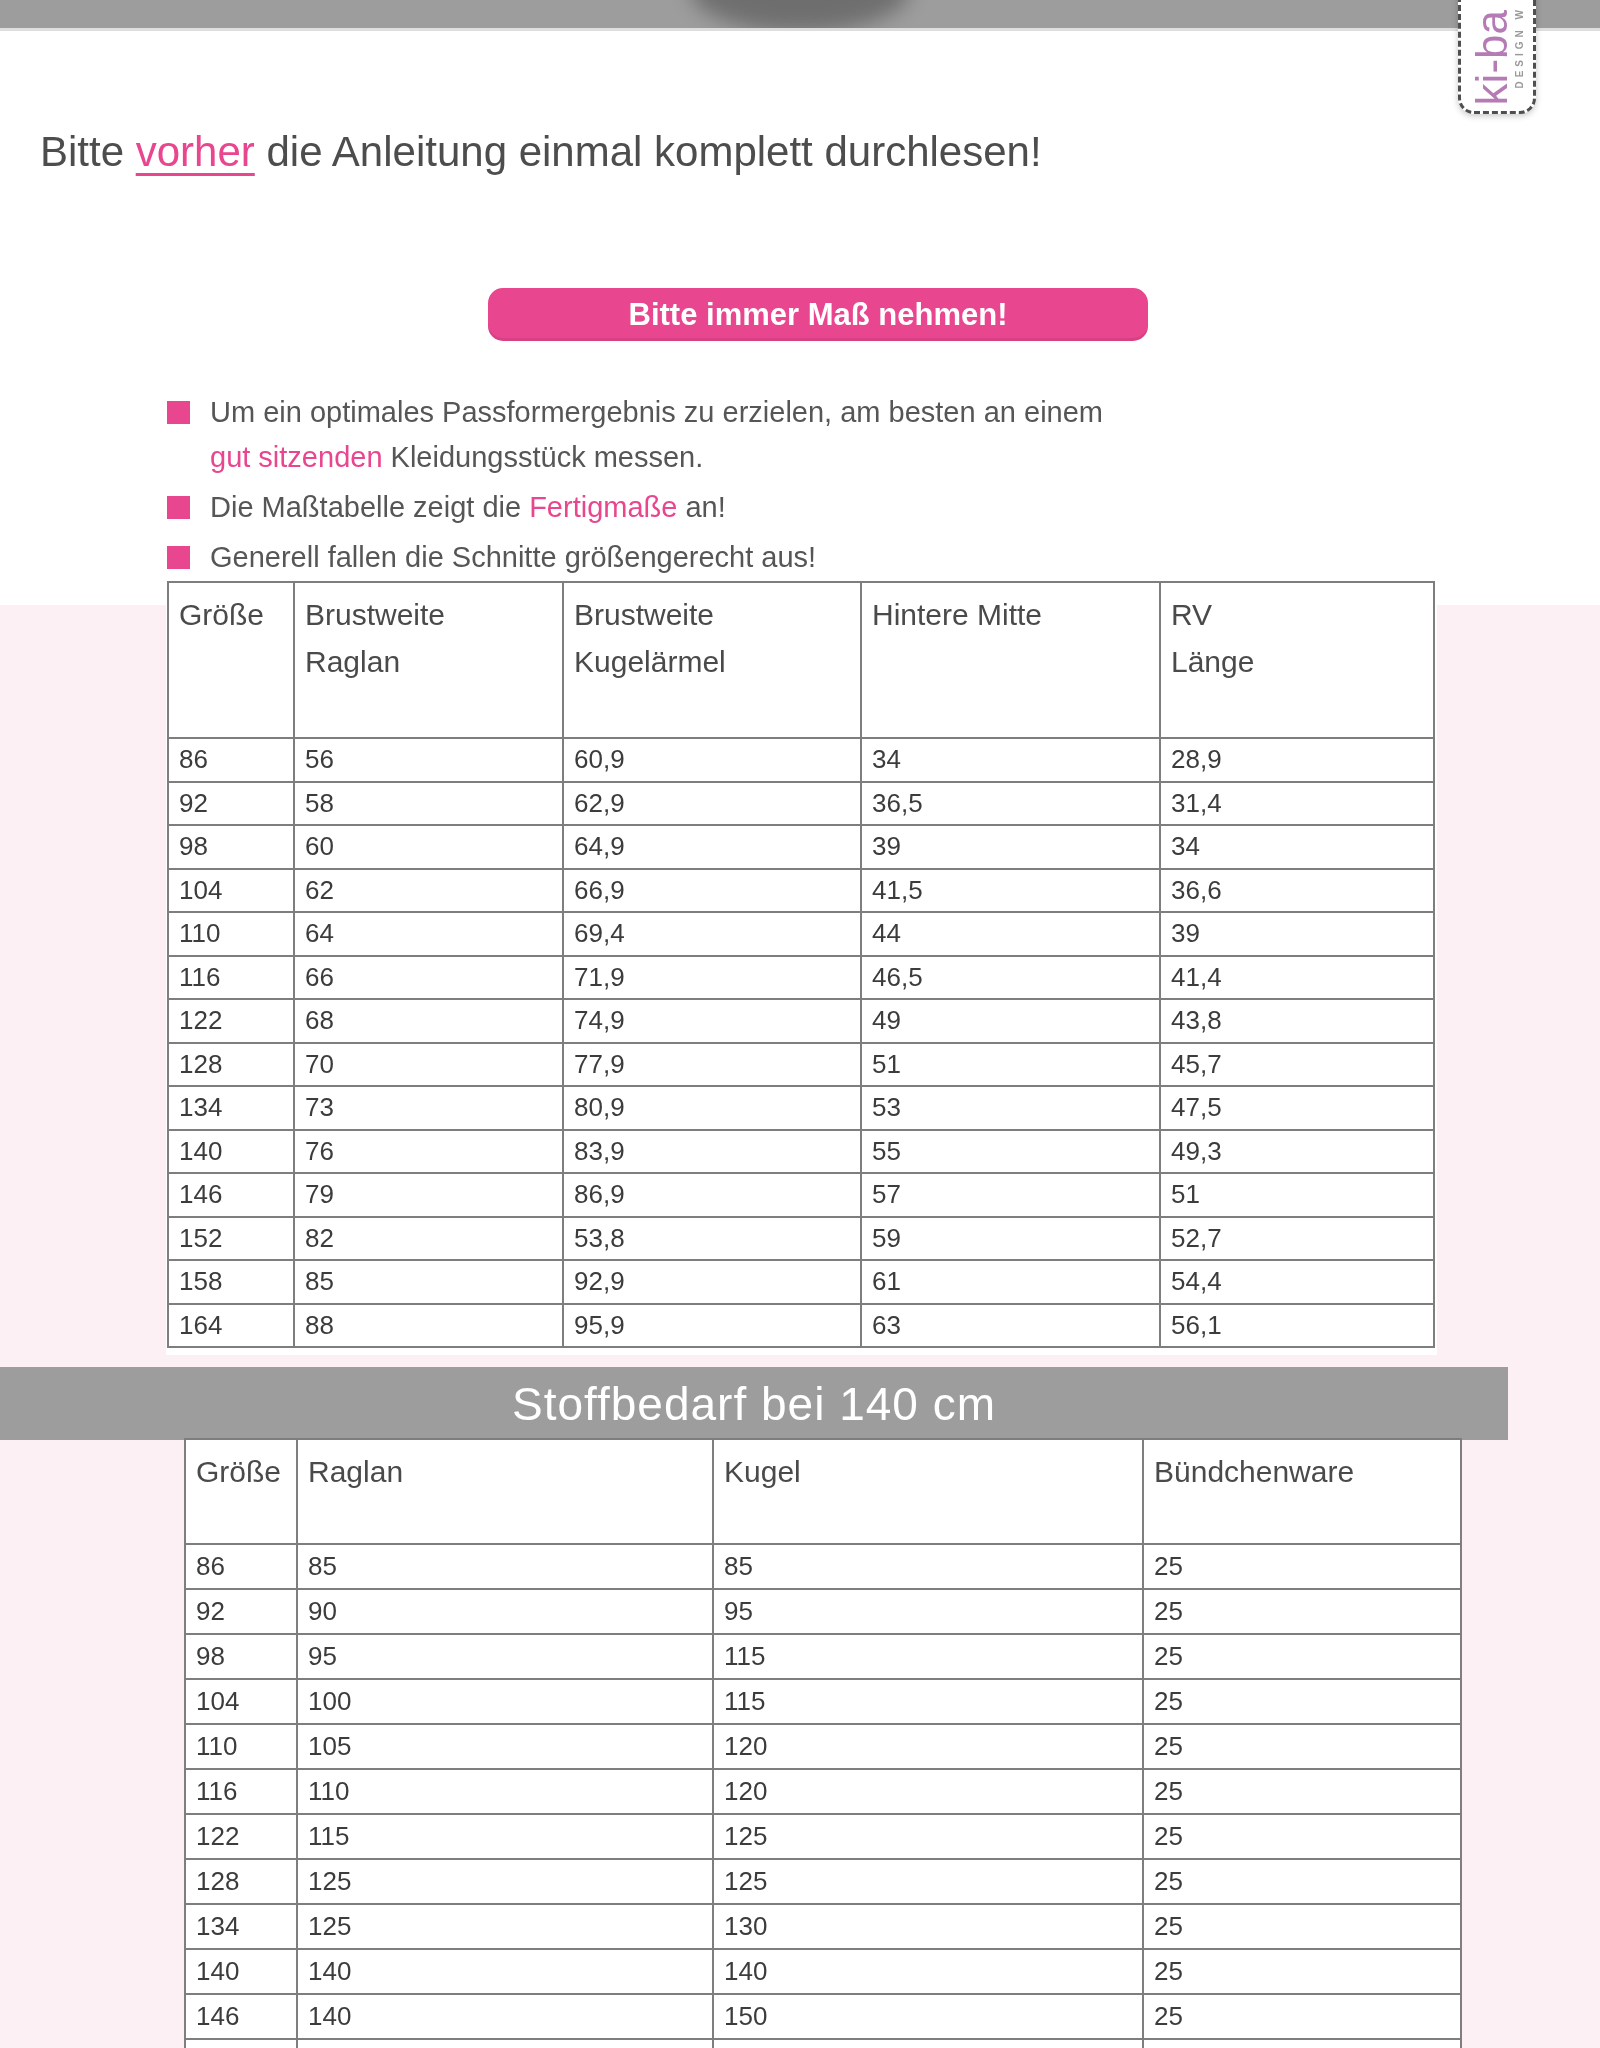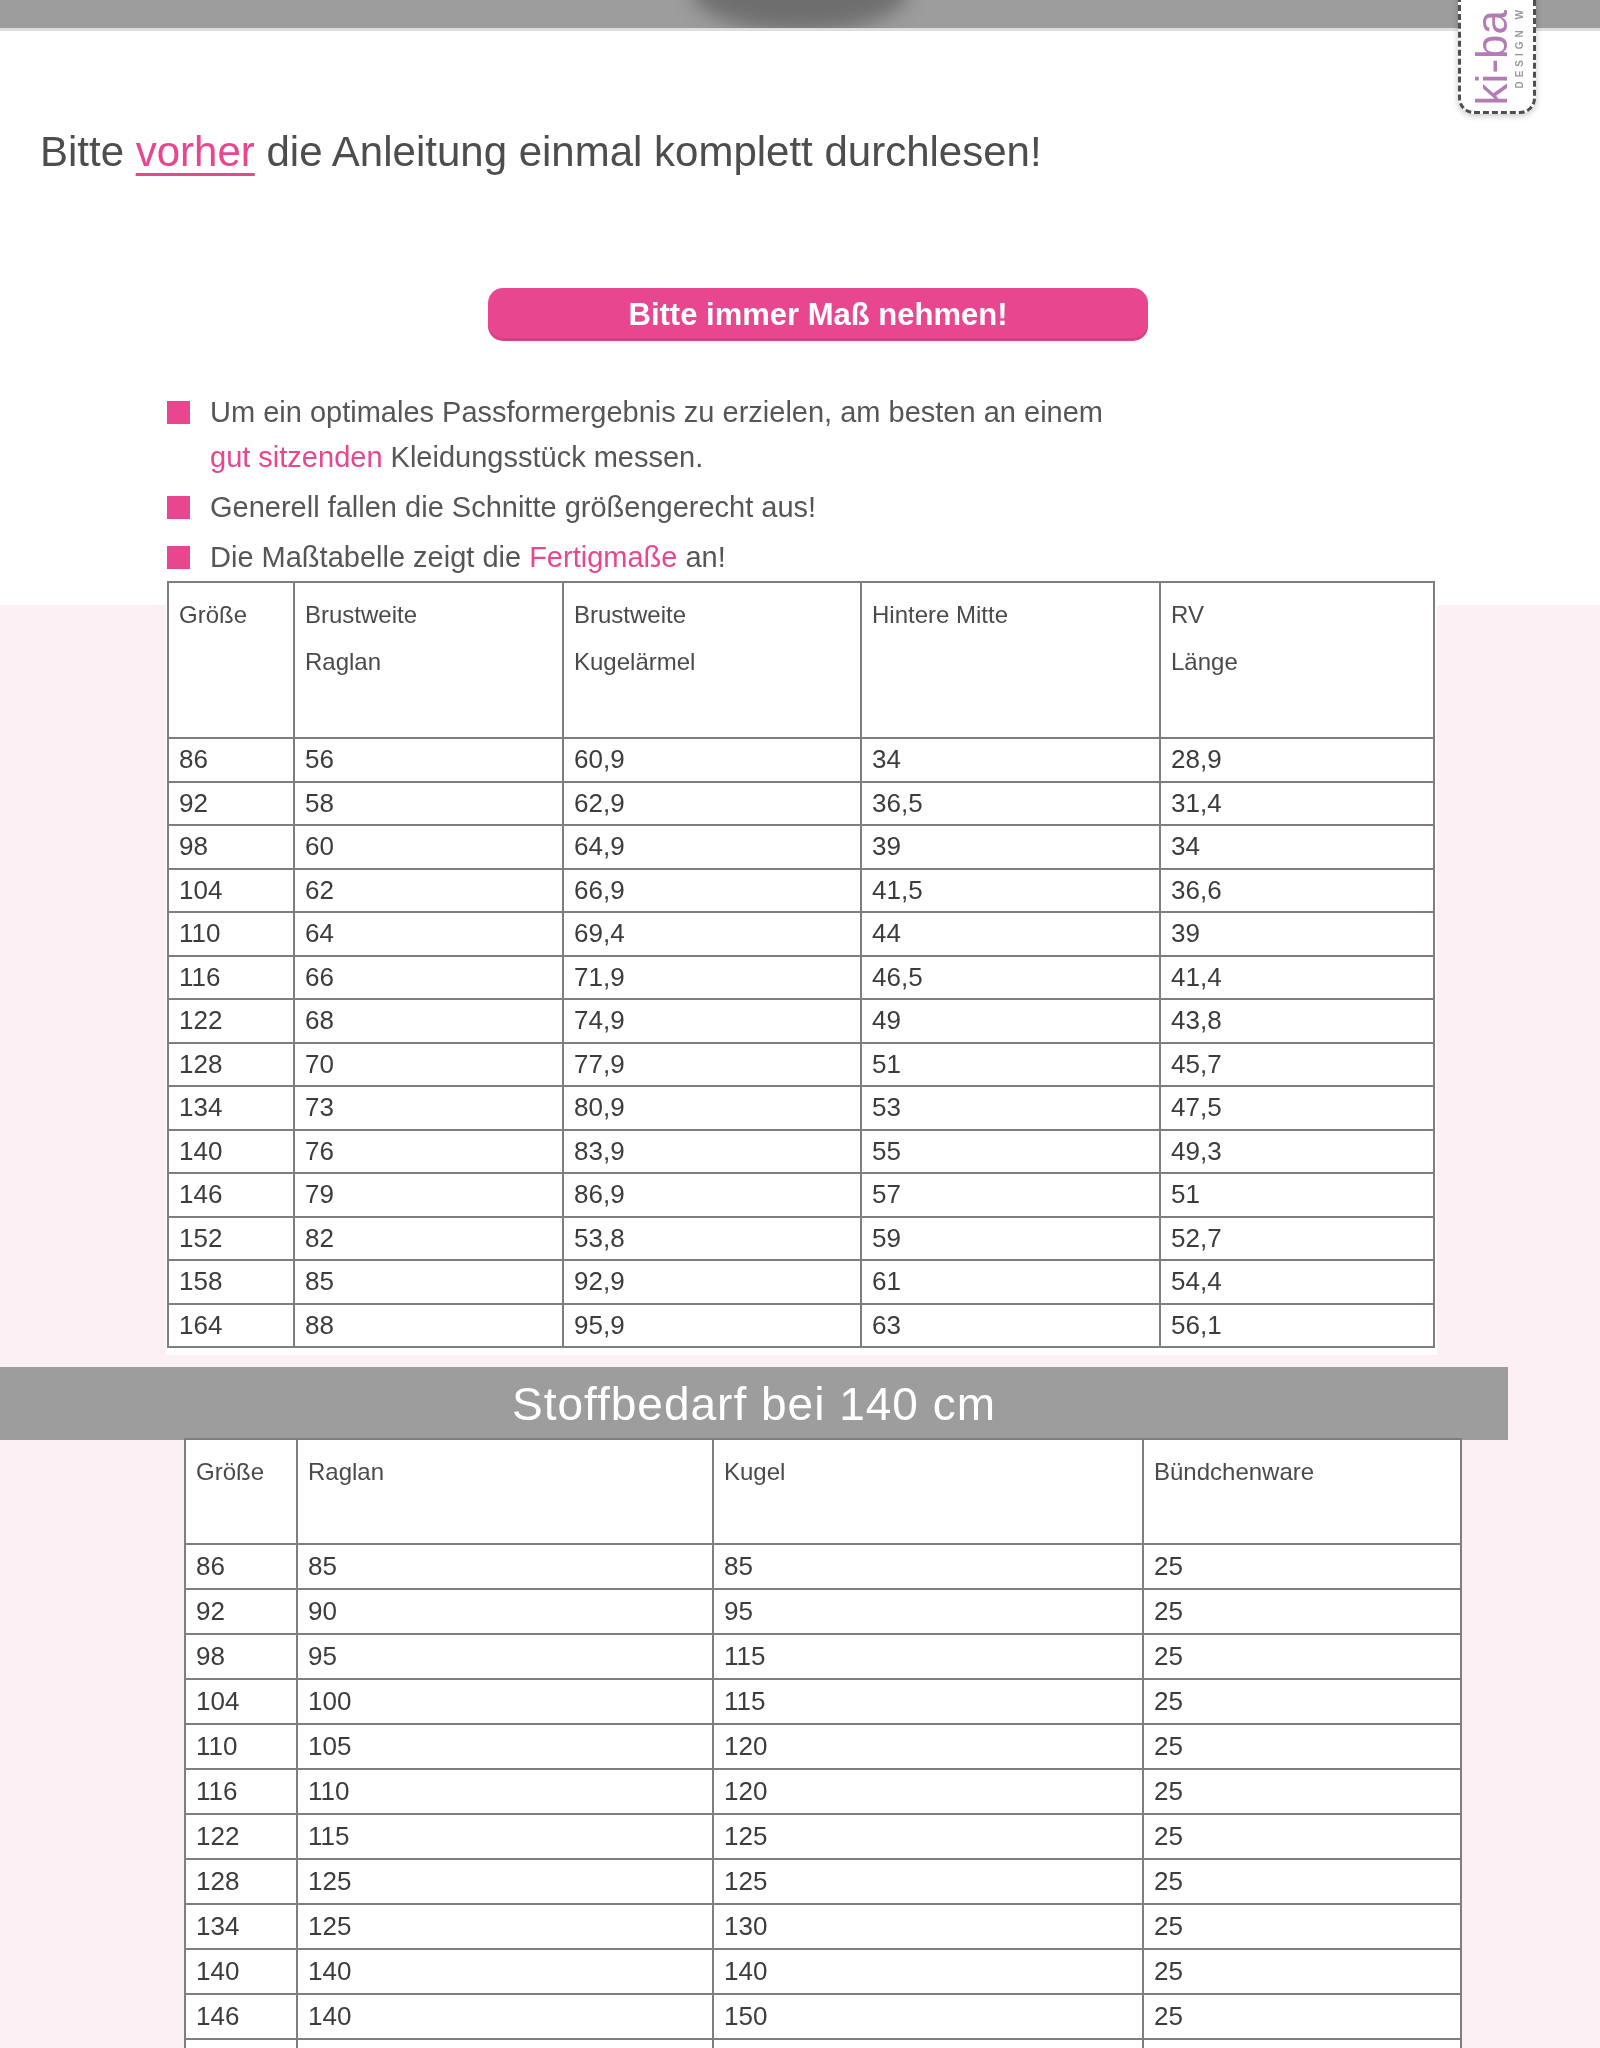--- a/index.html
+++ b/index.html
@@ -48,21 +48,21 @@
   
   .pink-bg{position:absolute;left:0;top:605px;width:1600px;height:1443px;
     background:var(--page-pink);z-index:0;}
   .white-panel{position:absolute;left:166px;top:581px;width:1271px;height:774px;
     background:#fff;z-index:1;}
   
   table{border-collapse:collapse;position:absolute;z-index:2;background:#fff;
     table-layout:fixed;}
   th,td{border:2px solid var(--border-gray);}
   th{vertical-align:top;text-align:left;font-weight:normal;color:#4a4a4a;
-    font-size:24px;line-height:47px;padding:8px 8px 0 10px;}
+    font-size:30px;line-height:47px;padding:8px 8px 0 10px;}
   td{font-size:26px;color:#3c3c3c;padding:0 8px 0 10px;vertical-align:middle;}
   .size-table{left:167px;top:581px;}
   .size-table th{height:146px;}
   .size-table td{height:41.5px;}
   .fabric-table{left:184px;top:1438px;}
   .fabric-table th{height:95px;}
   .fabric-table td{height:43px;}
   
   .banner{position:absolute;left:0;top:1367px;width:1508px;height:73px;
     background:var(--band-gray);color:#fff;font-size:46px;letter-spacing:1px;
@@ -89,25 +89,25 @@
 
 <div class="measure-button">Bitte immer Maß nehmen!</div>
 
 <div class="bullet-list">
     <div class="bullet-item">
       <span class="bullet-square"></span>
       <div class="bullet-text">Um ein optimales Passformergebnis zu erzielen, am besten an einem<br><span class="hl">gut sitzenden</span> Kleidungsstück messen.</div>
     </div>
     <div class="bullet-item">
       <span class="bullet-square"></span>
-      <div class="bullet-text">Generell fallen die Schnitte größengerecht aus!</div>
+      <div class="bullet-text">Die Maßtabelle zeigt die <span class="hl">Fertigmaße</span> an!</div>
     </div>
     <div class="bullet-item">
       <span class="bullet-square"></span>
-      <div class="bullet-text">Die Maßtabelle zeigt die <span class="hl">Fertigmaße</span> an!</div>
+      <div class="bullet-text">Generell fallen die Schnitte größengerecht aus!</div>
     </div>
   </div>
 
 <table class="size-table">
   <colgroup>
     <col style="width:126px">
       <col style="width:269px">
       <col style="width:298px">
     <col style="width:299px">
       <col style="width:274px">

